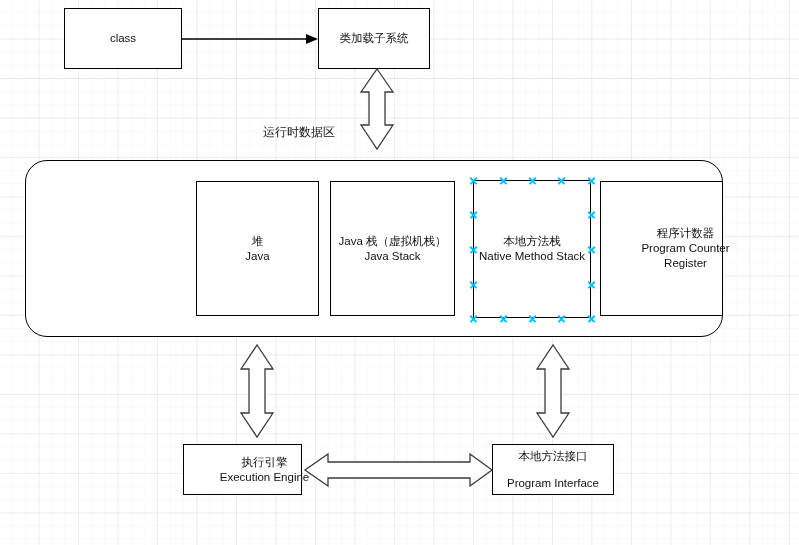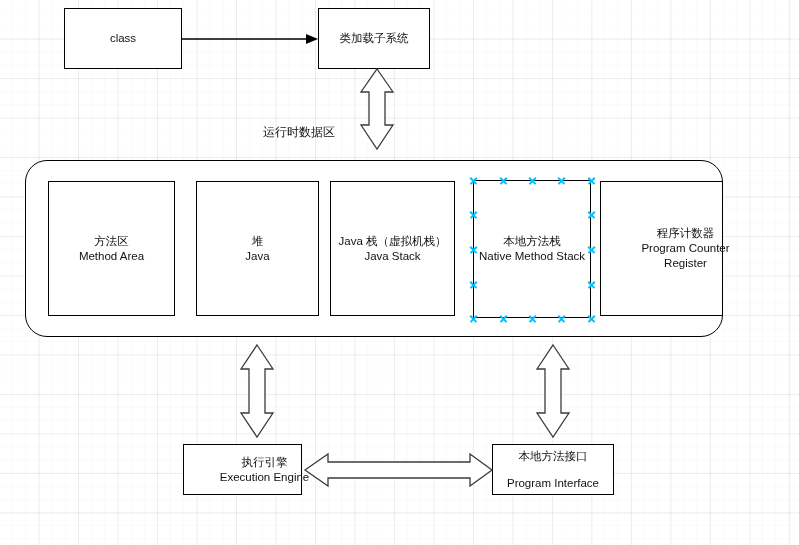--- a/index.html
+++ b/index.html
@@ -104,24 +104,20 @@
   </div>
 
   <div class="node" style="left:318px; top:8px; width:112px; height:61px;">
     <span class="ln">类加载子系统</span>
   </div>
 
   <div class="free-label" style="left:263px; top:124px;">运行时数据区</div>
 
   <div class="runtime-container" style="left:25px; top:160px; width:698px; height:177px;"></div>
 
-  <div class="node" style="left:48px; top:181px; width:127px; height:135px;">
-    <span class="ln">方法区</span>
-    <span class="ln">Method Area</span>
-  </div>
 
   <div class="node" style="left:196px; top:181px; width:123px; height:135px;">
     <span class="ln">堆</span>
     <span class="ln">Java</span>
   </div>
 
   <div class="node" style="left:330px; top:181px; width:125px; height:135px;">
     <span class="ln">Java 栈（虚拟机栈）</span>
     <span class="ln">Java Stack</span>
   </div>

